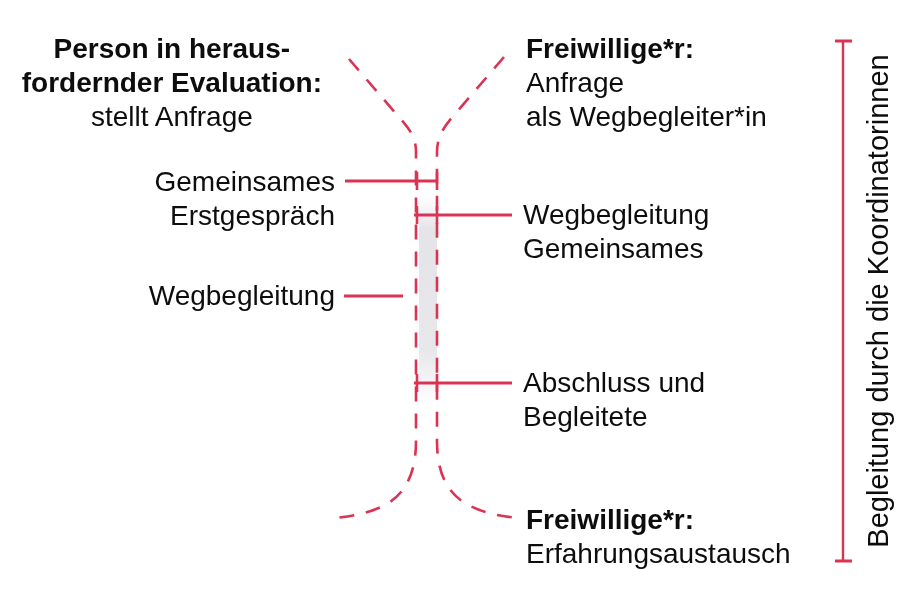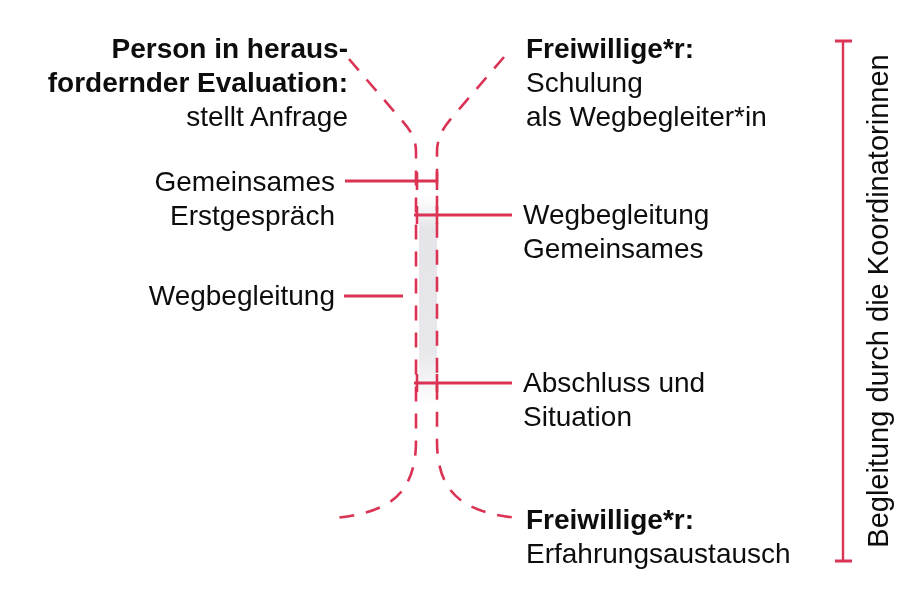--- a/index.html
+++ b/index.html
@@ -12,21 +12,21 @@
     background:linear-gradient(to bottom,
       rgba(230,230,234,0) 0%,
       rgba(224,224,229,0.85) 16%,
       rgba(228,228,232,0.85) 74%,
       rgba(232,232,236,0) 100%);
   }
   svg.lines{position:absolute;left:0;top:0;color:var(--accent,#da3354);}
   .block{position:absolute;font-size:28px;line-height:34px;white-space:nowrap;}
   .ra{text-align:right;}
   .b{font-weight:bold;}
-  .blk-challenged{top:32px;right:556px;}
+  .blk-challenged{top:32px;right:582px;text-align:center;}
   .blk-training{top:32px;left:526px;}
   .blk-firstmeeting{top:165px;right:569px;}
   .blk-agreement{top:198px;left:523px;}
   .blk-accompaniment{top:279px;right:569px;}
   .blk-evaluation{top:366px;left:523px;}
   .blk-accompanied{top:503px;right:577px;}
   .blk-exchange{top:503px;left:526px;}
   .rotated{
     position:absolute;left:618px;top:284px;width:520px;
     font-size:29px;line-height:34px;text-align:center;white-space:nowrap;
@@ -65,41 +65,41 @@
   </svg>
 
   <div class="block ra blk-challenged">
     <div class="b">Person in heraus-</div>
     <div class="b">fordernder Evaluation:</div>
     <div>stellt Anfrage</div>
   </div>
 
   <div class="block blk-training">
     <div class="b">Freiwillige*r:</div>
-    <div>Schulung</div>
+    <div>Anfrage</div>
     <div>als Wegbegleiter*in</div>
   </div>
 
   <div class="block ra blk-firstmeeting">
     <div>Gemeinsames</div>
     <div>Erstgespräch</div>
   </div>
 
   <div class="block blk-agreement">
     <div>Wegbegleitung</div>
     <div>Gemeinsames</div>
   </div>
 
   <div class="block ra blk-accompaniment">
     <div>Wegbegleitung</div>
   </div>
 
   <div class="block blk-evaluation">
     <div>Abschluss und</div>
-    <div>Situation</div>
+    <div>Begleitete</div>
   </div>
 
 
   <div class="block blk-exchange">
     <div class="b">Freiwillige*r:</div>
     <div>Erfahrungsaustausch</div>
   </div>
 
   <div class="rotated">Begleitung durch die Koordinatorinnen</div>
 

